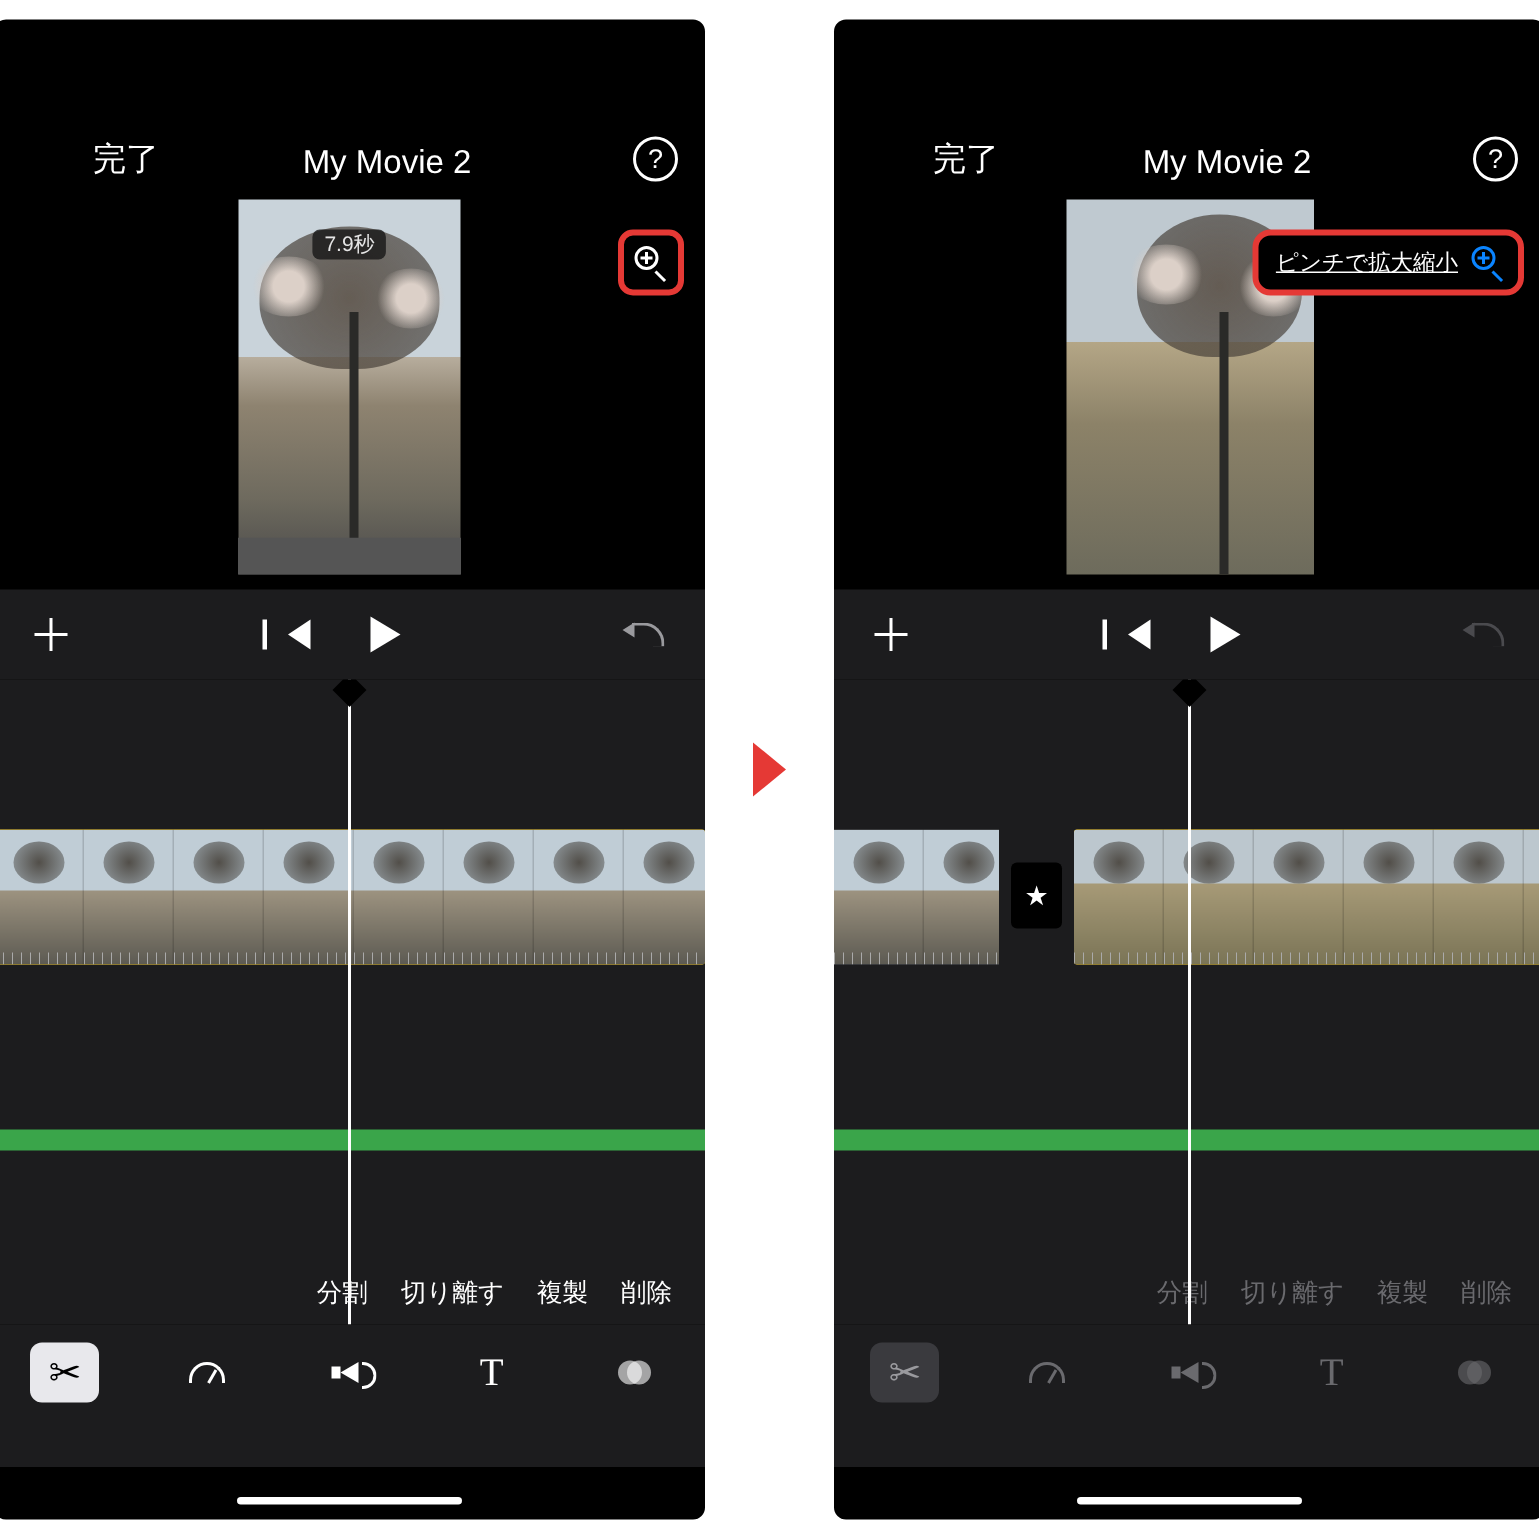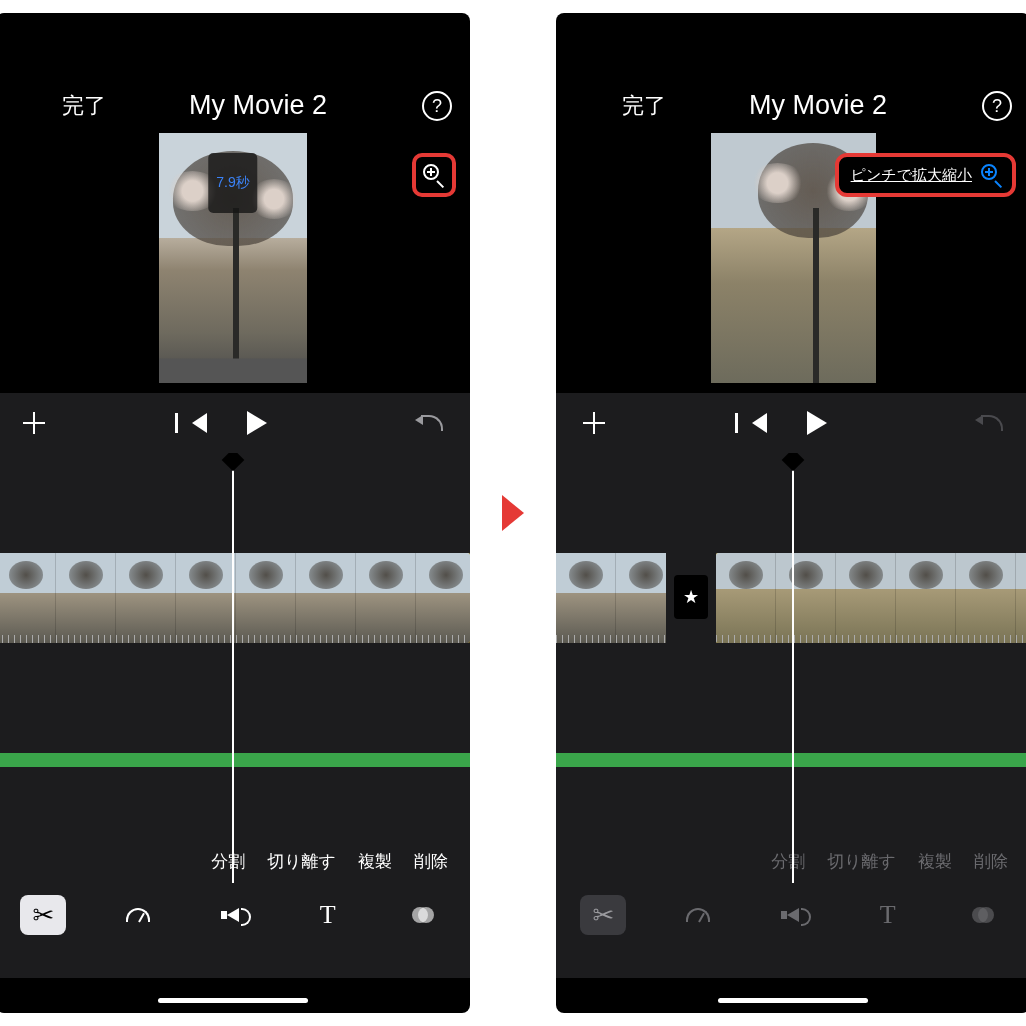--- a/index.html
+++ b/index.html
@@ -48,21 +48,21 @@
     overflow: hidden;
   }
   
   .hdr {
     height: 120px;
     display: flex;
     align-items: flex-end;
     padding: 0 18px 12px 18px;
   }
   .done { font-size: 22px; font-weight: 400; margin-left: 48px; }
-  .title { flex: 1; text-align: center; font-size: 27px; font-weight: 500; margin-left: -12px; }
+  .title { flex: 1; text-align: center; font-size: 22px; font-weight: 500; margin-left: -12px; }
   .help {
     width: 30px; height: 30px; border: 2px solid #fff; border-radius: 50%;
     display:flex; align-items:center; justify-content:center; font-size:18px;
   }
   
   .preview {
     height: 260px;
     display:flex;
     justify-content:center;
     position:relative;
@@ -93,22 +93,22 @@
   }
   .tree-canopy::before{ width:55px;height:40px; left:-8px; top:20px; }
   .tree-canopy::after{ width:50px;height:40px; right:-6px; top:28px; }
   .road {
     position:absolute; bottom:0; left:-30px; right:-30px; height:35px;
     background:#555; transform: perspective(120px) rotateX(35deg);
     transform-origin: bottom;
   }
   .dur-badge {
     position:absolute; top:20px; left:50%; transform:translateX(-50%);
-    background: rgba(20,20,20,.78); color:#3b82f6;
-    font-size:14px; padding:21px 8px; border-radius:5px;
+    background: rgba(20,20,20,.78); color:#e5e5e5;
+    font-size:14px; padding:1px 8px; border-radius:5px;
     white-space:nowrap;
   }
   
   .zoom-box {
     position:absolute; top:20px; right:14px;
     border: 4px solid var(--accent-red);
     border-radius: 10px;
     padding: 4px;
     display:flex; align-items:center;
     height:44px;

